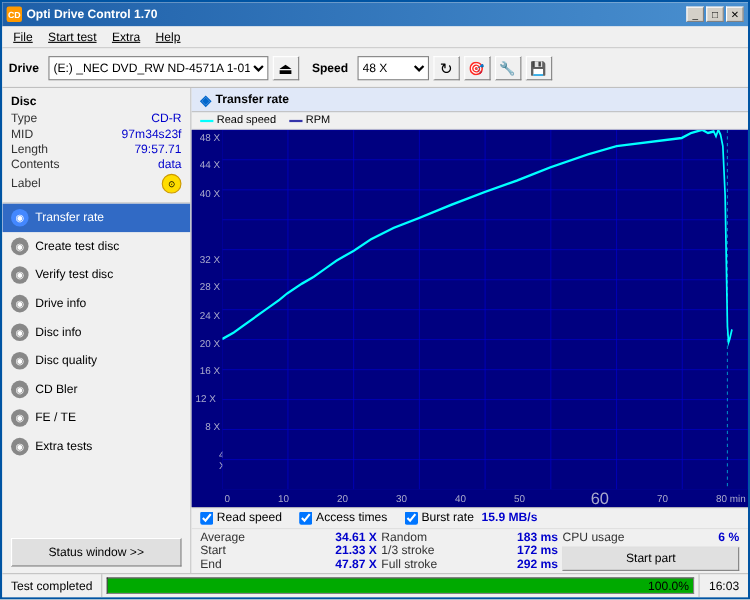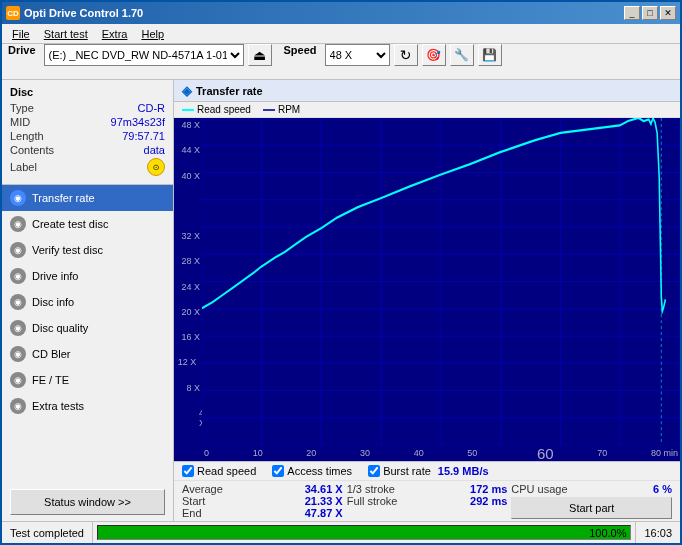--- a/index.html
+++ b/index.html
@@ -9,21 +9,21 @@
 
     .title-bar { background: linear-gradient(to right, #1e5fa8, #4a90d0); height: 22px; display: flex; align-items: center; justify-content: space-between; padding: 0 4px; }
     .title-bar-text { color: white; font-size: 11px; font-weight: bold; display: flex; align-items: center; gap: 4px; }
     .title-bar-icon { width: 14px; height: 14px; background: #ff9900; border-radius: 2px; display: flex; align-items: center; justify-content: center; color: white; font-size: 8px; font-weight: bold; }
     .title-bar-buttons { display: flex; gap: 2px; }
     .title-btn { width: 16px; height: 14px; background: #d4d0c8; border: 1px solid #808080; border-top-color: #ffffff; border-left-color: #ffffff; font-size: 9px; display: flex; align-items: center; justify-content: center; cursor: pointer; }
 
     .menu-bar { background: #f0f0f0; height: 20px; display: flex; align-items: center; border-bottom: 1px solid #c0c0c0; padding: 0 4px; gap: 2px; }
     .menu-item { padding: 1px 6px; font-size: 11px; cursor: pointer; text-decoration: underline; }
 
-    .toolbar { background: #f0f0f0; height: 36px; display: flex; padding: 0 6px; gap: 4px; border-bottom: 1px solid #c0c0c0; }
+    .toolbar { background: #f0f0f0; height: 36px; display: flex; align-items: center; padding: 0 6px; gap: 4px; border-bottom: 1px solid #c0c0c0; }
     .toolbar-label { font-size: 11px; font-weight: bold; margin-right: 4px; }
     .drive-select { width: 200px; height: 22px; font-size: 11px; background: white; border: 1px solid #808080; }
     .toolbar-icon-btn { width: 24px; height: 22px; background: #f0f0f0; border: 1px solid #808080; border-top-color: #ffffff; border-left-color: #ffffff; cursor: pointer; display: flex; align-items: center; justify-content: center; font-size: 14px; }
     .speed-label { font-size: 11px; font-weight: bold; margin-left: 8px; margin-right: 4px; }
     .speed-select { width: 65px; height: 22px; font-size: 11px; background: white; border: 1px solid #808080; }
 
     .main-area { display: flex; flex: 1; overflow: hidden; }
 
     .sidebar { width: 172px; background: #f0f0f0; border-right: 1px solid #c0c0c0; display: flex; flex-direction: column; flex-shrink: 0; }
 
@@ -298,20 +298,24 @@
               <span class="stat-value">21.33 X</span>
             </div>
             <div class="stat-row">
               <span class="stat-label">End</span>
               <span class="stat-value">47.87 X</span>
             </div>
           </div>
 
           <div style="flex:1;">
             <div class="stat-row">
+              <span class="stat-label">Random</span>
+              <span class="stat-value">183 ms</span>
+            </div>
+            <div class="stat-row">
               <span class="stat-label">1/3 stroke</span>
               <span class="stat-value">172 ms</span>
             </div>
             <div class="stat-row">
               <span class="stat-label">Full stroke</span>
               <span class="stat-value">292 ms</span>
             </div>
           </div>
 
           <div style="flex:1;display:flex;flex-direction:column;gap:2px;">

